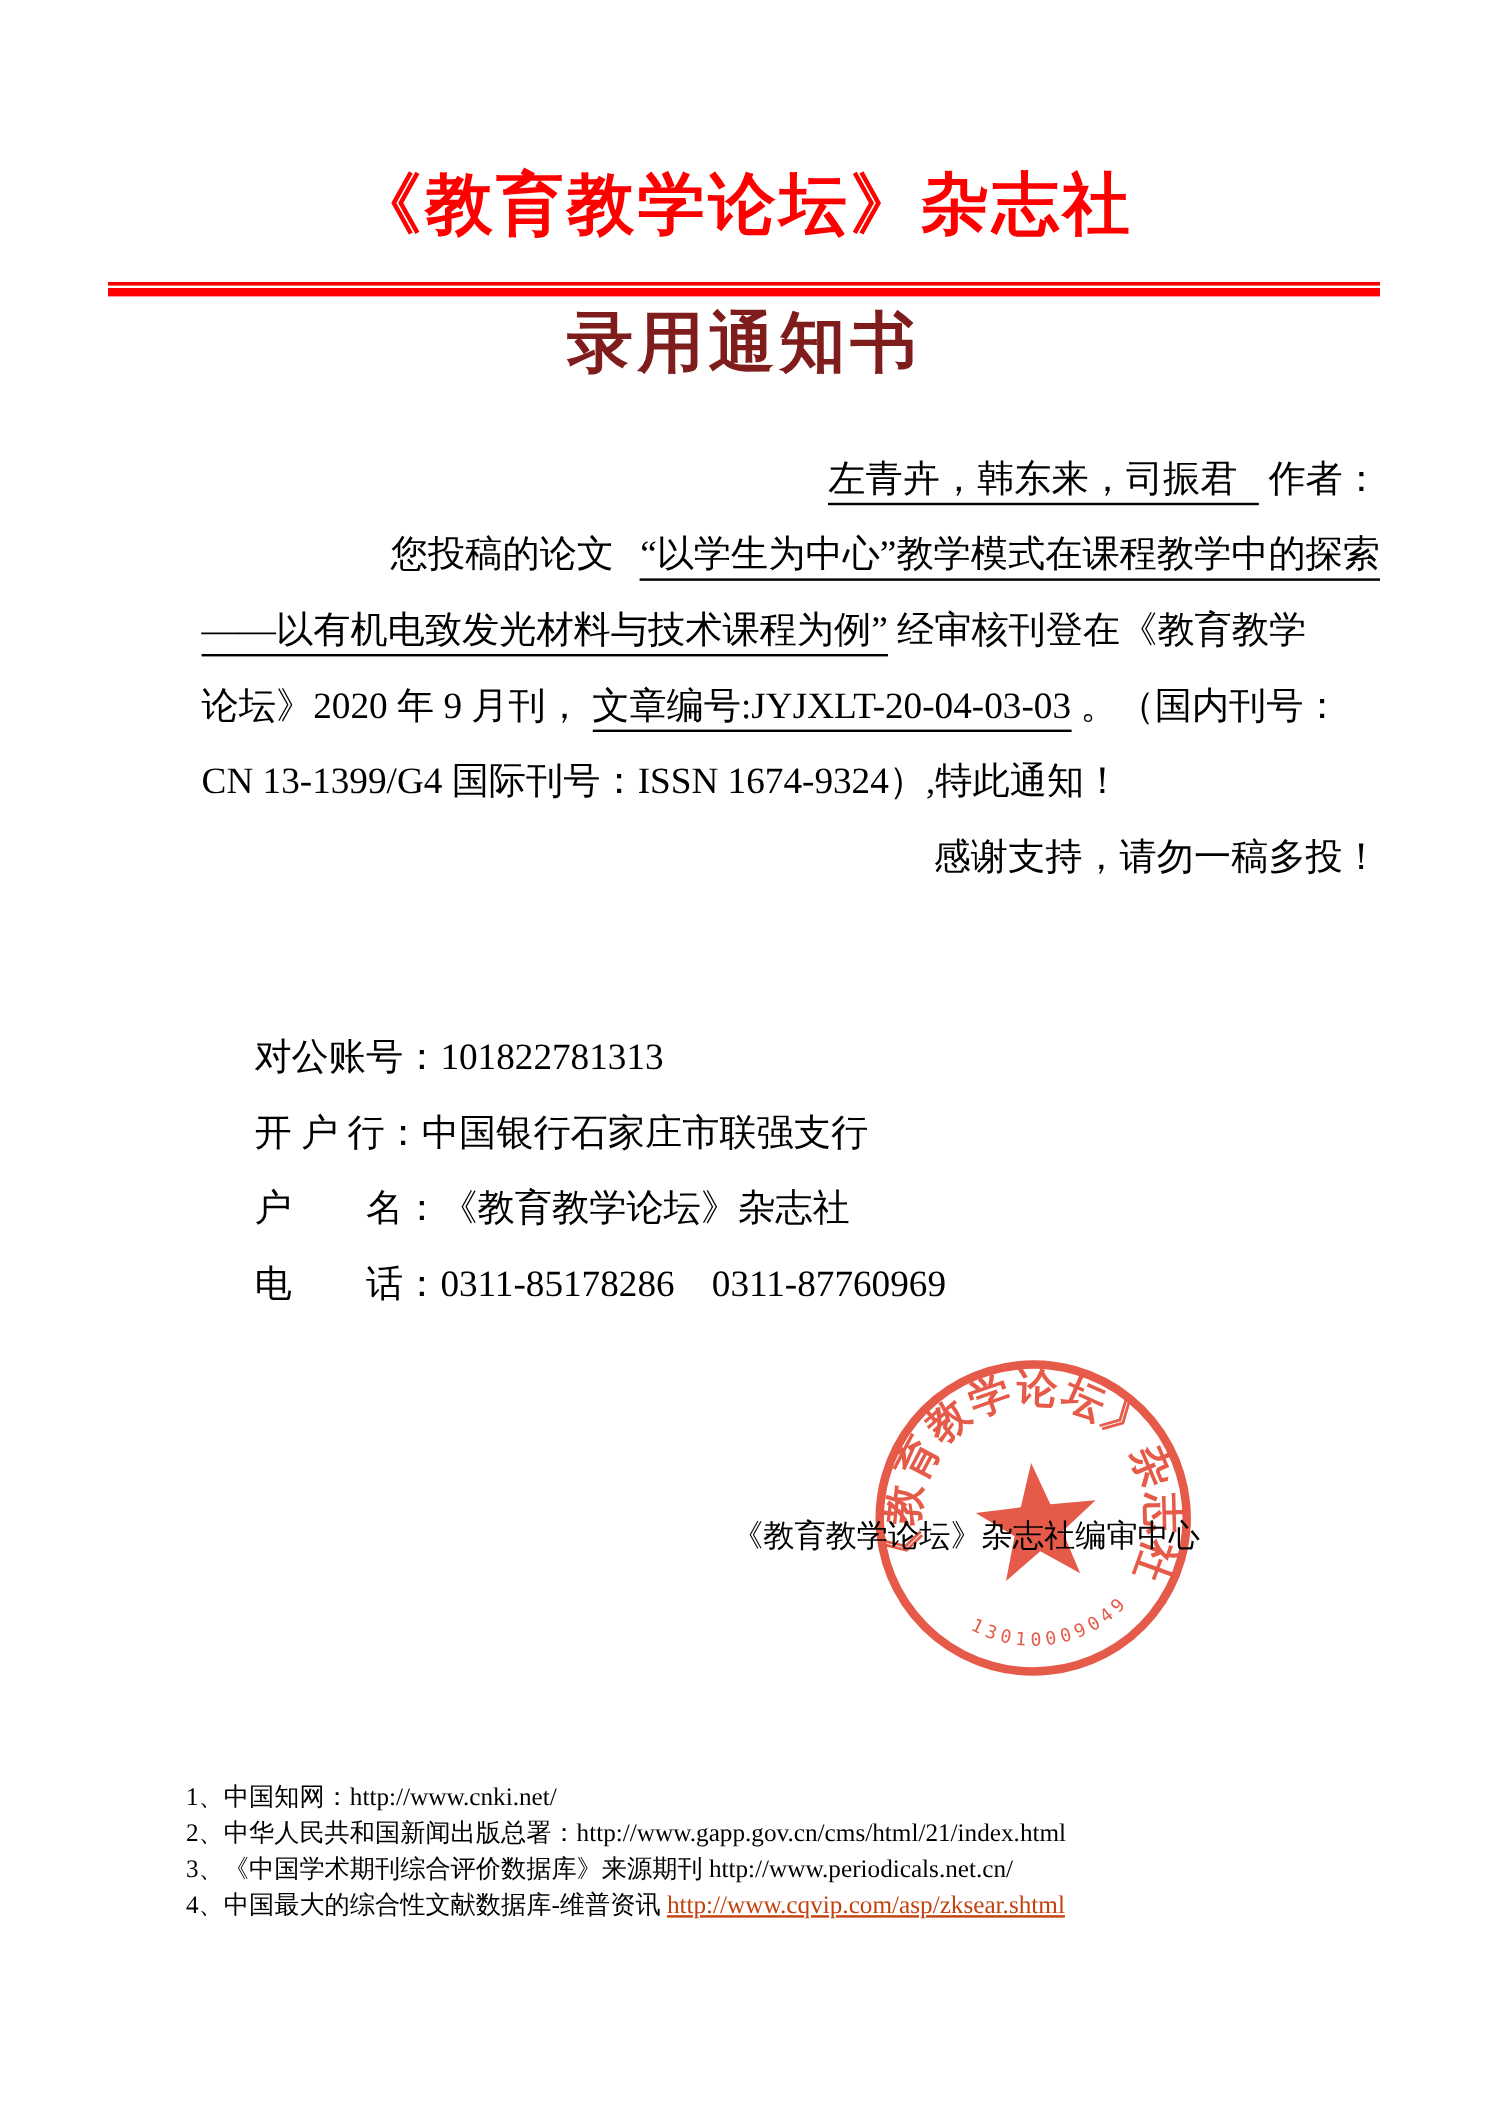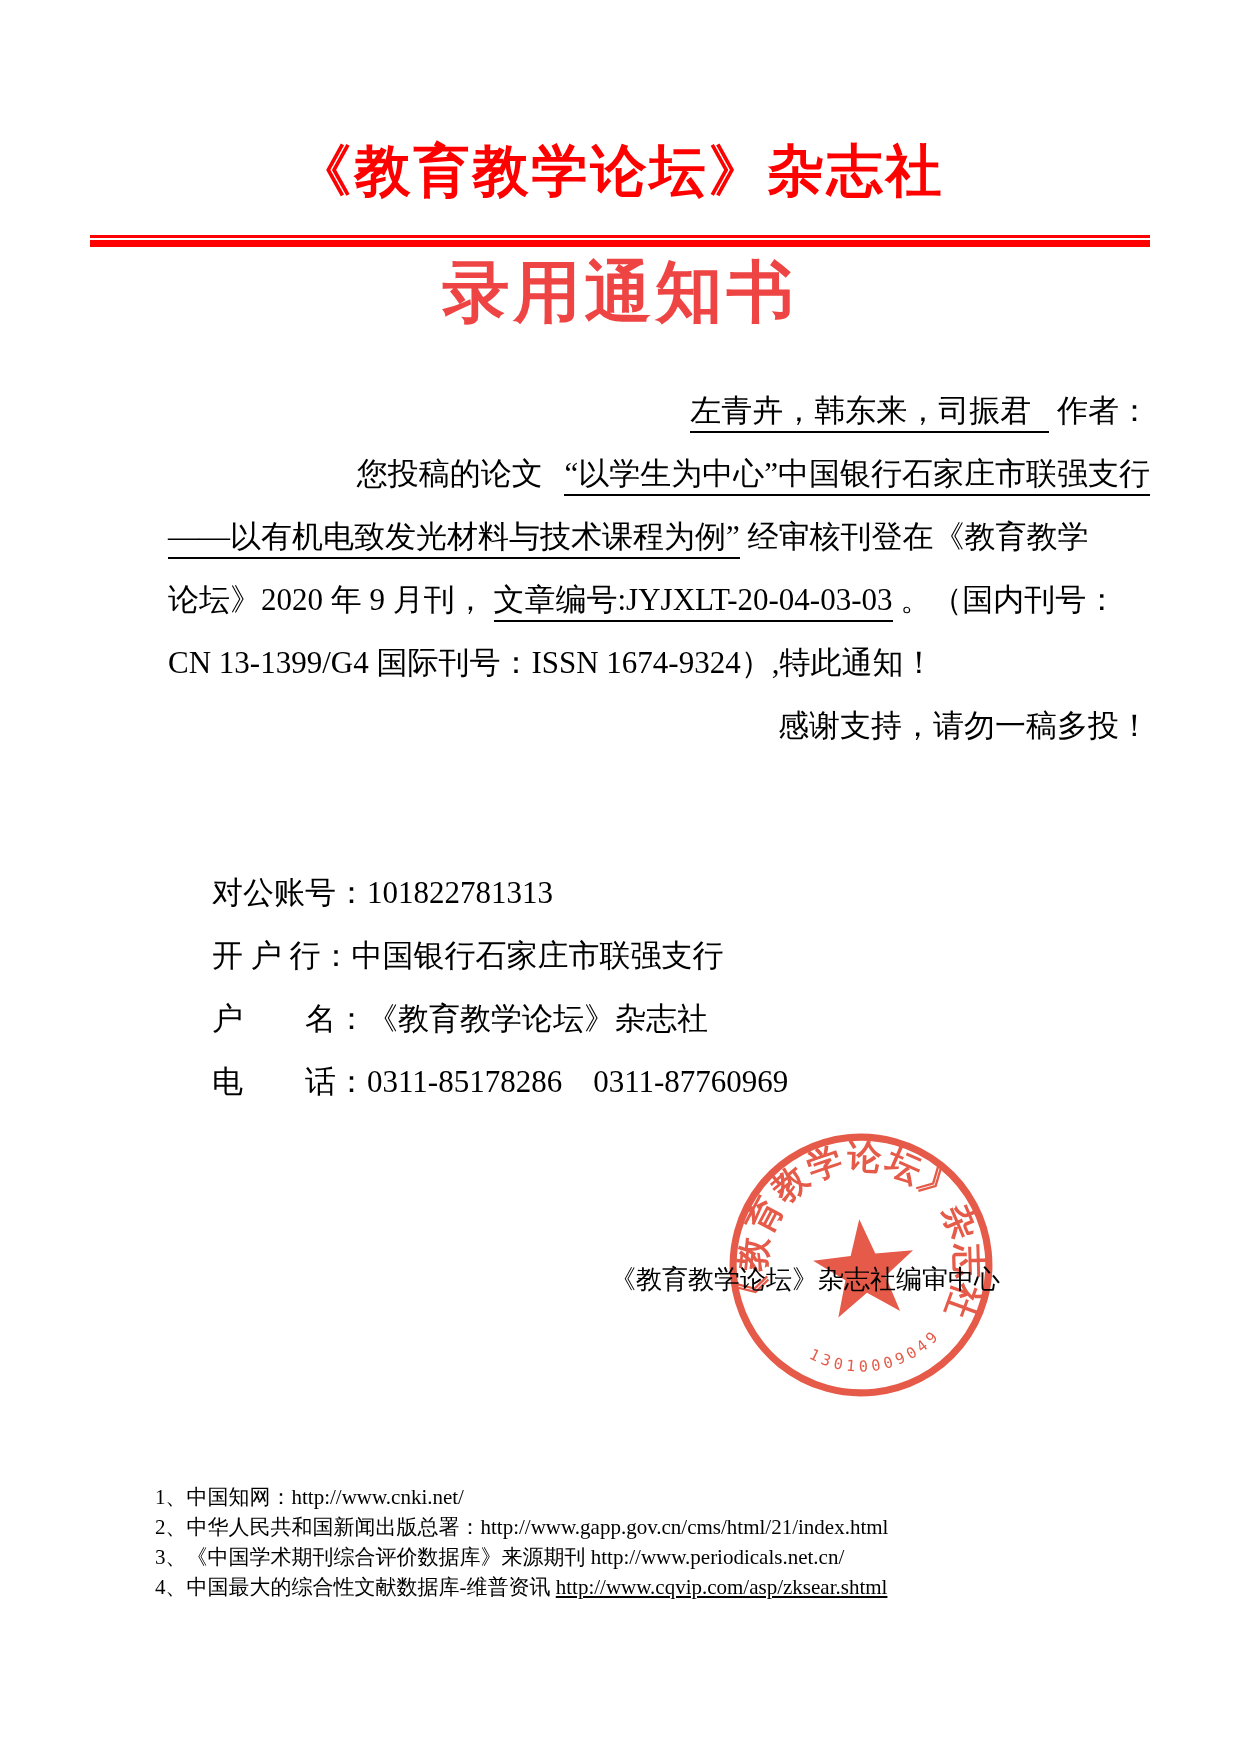--- a/index.html
+++ b/index.html
@@ -24,22 +24,22 @@
   .rule {
     width:1060px;
     height:2px;               
     margin:34px auto 0 auto;
     border-top:3px solid #fe0000;
     border-bottom:7px solid #fe0000;
   }
   .doc-title {
     margin-top:10px;
     text-align:center;
-    color:#ef4444;
-    font-size:67px;
+    color:#7f1d1d;
+    font-size:55px;
     font-weight:bold;
     letter-spacing:4px;
     line-height:1.05;
   }
   
   .body-block {
     margin:52px 90px 0 168px;
     font-size:31px;
   }
   .line { line-height:63px; white-space:nowrap; }
@@ -63,39 +63,39 @@
     mix-blend-mode:multiply;
     opacity:0.88;
     transform:rotate(-6deg);
   }
   
   .footer-block {
     position:absolute; left:155px; top:1482px;
     font-size:21px;
   }
   .footer-line { line-height:30px; white-space:nowrap; }
-  .link { color:#000000; text-decoration:underline; cursor:pointer; }
+  .link { color:#c2410c; text-decoration:underline; cursor:pointer; }
 </style>
 </head>
 <body>
 
 <div class="page">
 
   <div class="org-title">《教育教学论坛》杂志社</div>
   <div class="rule"></div>
   <div class="doc-title">录用通知书</div>
 
   <div class="body-block">
     <div class="line indent">
       <span class="u pad-r">左青卉，韩东来，司振君</span>
       <span>作者：</span>
     </div>
     <div class="line indent">
       <span class="gap-r">您投稿的论文</span>
-      <span class="u">“以学生为中心”中国银行石家庄市联强支行</span>
+      <span class="u">“以学生为中心”教学模式在课程教学中的探索</span>
     </div>
     <div class="line">
       <span class="u">——以有机电致发光材料与技术课程为例”</span>
       <span>经审核刊登在《教育教学</span>
     </div>
     <div class="line">
       <span>论坛》2020 年 9 月刊，</span>
       <span class="u">文章编号:JYJXLT-20-04-03-03</span>
       <span>。（国内刊号：</span>
     </div>

